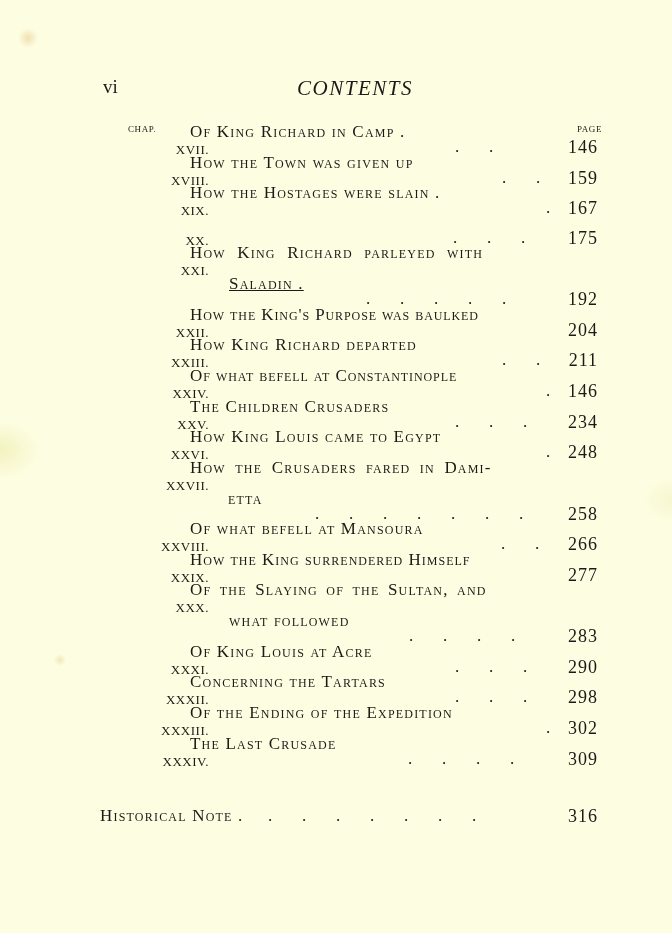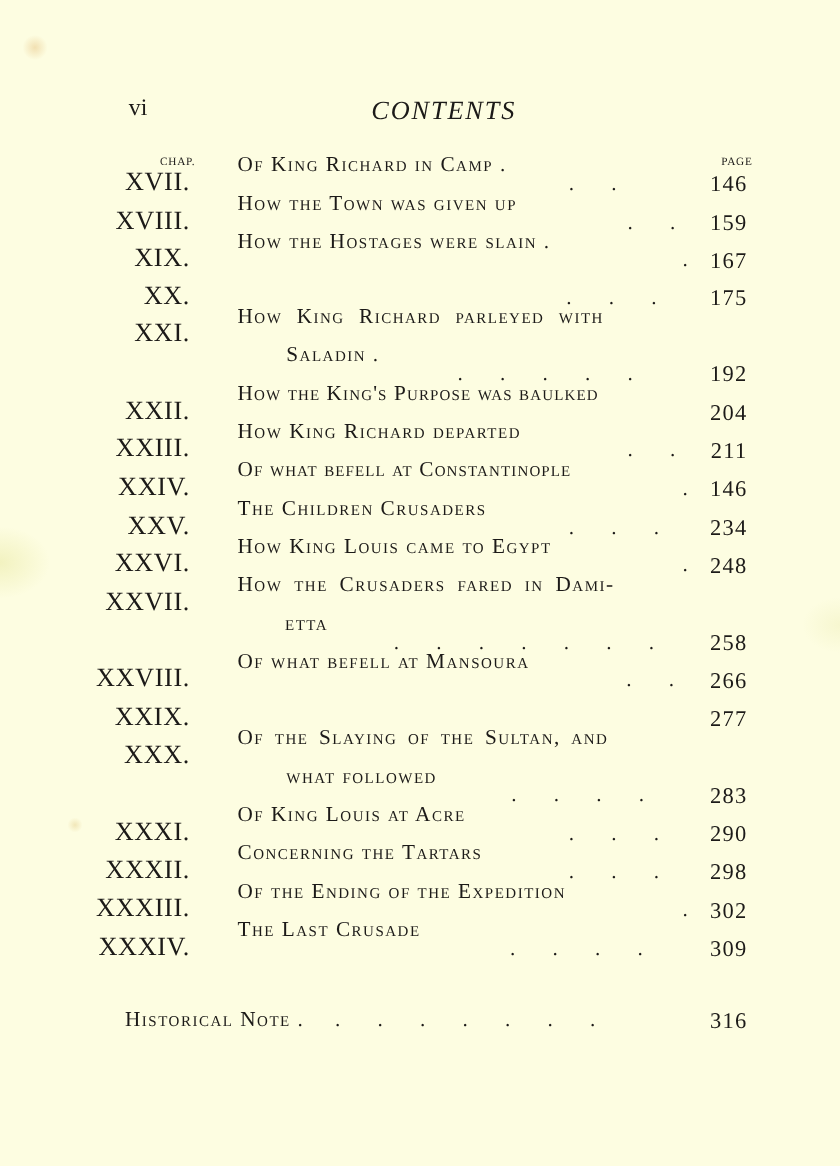--- a/index.html
+++ b/index.html
@@ -14,26 +14,26 @@
     font-family: "Liberation Serif", "DejaVu Serif", serif;
     color: #1c1a18;
   }
   .abs { position: absolute; white-space: nowrap; }
   .folio { left: 103px; top: 76px; font-size: 19px; }
   .running-title { left: 0; width: 710px; top: 76px; text-align: center; font-style: italic; font-size: 21px; letter-spacing: 1.5px; }
   .col-head { font-size: 9px; letter-spacing: 0.6px; top: 124px; text-transform: uppercase; }
   .chap-head { left: 128px; }
   .page-head { right: 70px; }
   .row { position: absolute; left: 0; width: 672px; height: 30px; }
-  .num { position: absolute; right: 520px; font-size: 21px; letter-spacing: 0.5px; bottom: 0; }
+  .num { position: absolute; right: 463px; font-size: 13px; letter-spacing: 0.5px; bottom: 0; }
   .title { position: absolute; left: 190px; font-size: 17px; font-variant: small-caps; letter-spacing: 1.2px; bottom: 16px; }
   .title.cont { left: 0; width: 553px; text-align: right; }
   .title.cont.etta { left: 228px; width: auto; text-align: right; }
   .title.cont.whatf { left: 229px; width: auto; text-align: left; }
-  .title.cont.sal { left: 229px; width: auto; text-align: right; }
+  .title.cont.sal { left: 229px; width: auto; text-align: right; text-decoration: underline; }
   .leaders { position: absolute; font-size: 17px; bottom: 1px; letter-spacing: 0; word-spacing: 0; }
   .page { position: absolute; right: 74px; font-size: 18px; bottom: 0; letter-spacing: 1px; font-variant-numeric: oldstyle-nums; }
   .hist { position: absolute; left: 100px; font-size: 17px; font-variant: small-caps; letter-spacing: 1.2px; bottom: 1px; }
 </style>
 </head>
 <body>
 
 <div>
   <div class="abs folio">vi</div>
   <div class="abs running-title">CONTENTS</div>
@@ -126,20 +126,21 @@
 
     <div class="row" style="top:525px">
       <span class="num">XXVIII.</span>
       <span class="title">Of what befell at Mansoura</span>
       <span class="leaders" style="left:501px">.       .</span>
       <span class="page">266</span>
     </div>
 
     <div class="row" style="top:556px">
       <span class="num">XXIX.</span>
+      <span class="title" style="letter-spacing:1px">How the King surrendered Himself</span>
       <span class="page">277</span>
     </div>
 
     <div class="row" style="top:586px">
       <span class="num">XXX.</span>
       <span class="title" style="word-spacing:3px">Of  the  Slaying  of  the  Sultan,  and</span>
     </div>
     <div class="row" style="top:617px">
       <span class="title cont whatf">what followed</span>
       <span class="leaders" style="left:409px">.       .       .       .</span>

